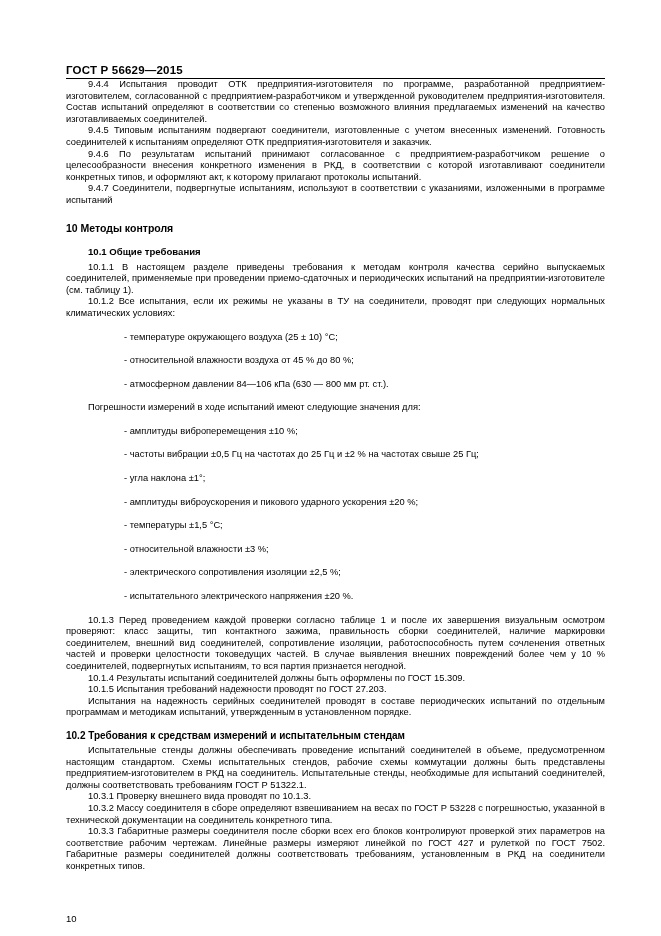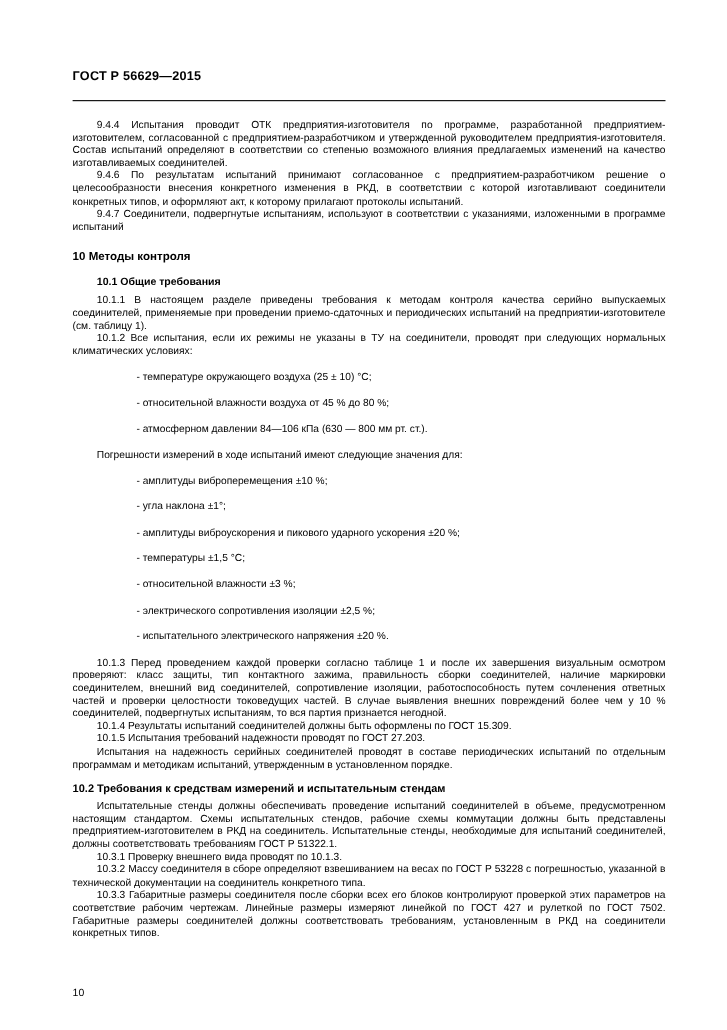--- a/index.html
+++ b/index.html
@@ -19,23 +19,22 @@
     position: relative;
     width: 661px;
     height: 936px;
     box-sizing: border-box;
     padding: 60px 56px 30px 66px;
   }
   .header {
     font-size: 11.5px;
     font-weight: bold;
     letter-spacing: 0.2px;
-    padding-bottom: 15px;
+    padding-bottom: 2px;
     border-bottom: 1.2px solid #000;
-    margin-bottom: 16px;
     display: inline-block;
     width: 100%;
     box-sizing: border-box;
   }
   p {
     margin: 0;
     font-size: 9.3px;
     line-height: 11.6px;
     text-align: justify;
     text-justify: inter-word;
@@ -68,49 +67,51 @@
     margin: 12px;
     padding-left: 46px;
     text-indent: 0;
   }
   .blocklead {
     text-indent: 22px;
   }
   .page-num {
     position: absolute;
     left: 66px;
-    bottom: 28px;
+    bottom: 12px;
     font-size: 9.5px;
   }
 </style>
 </head>
 <body>
 
 <div class="page">
 
   <div class="header">ГОСТ Р 56629—2015</div>
 
   <p class="indent">9.4.4  Испытания проводит ОТК предприятия-изготовителя по программе, разработанной предприятием-изготовителем, согласованной с предприятием-разработчиком и утвержденной руководителем предприятия-изготовителя. Состав испытаний определяют в соответствии со степенью возможного влияния предлагаемых изменений на качество изготавливаемых соединителей.</p>
+  <p class="indent">9.4.5  Типовым испытаниям подвергают соединители, изготовленные с учетом внесенных изменений. Готовность соединителей к испытаниям определяют ОТК предприятия-изготовителя и заказчик.</p>
   <p class="indent">9.4.6  По результатам испытаний принимают согласованное с предприятием-разработчиком решение о целесообразности внесения конкретного изменения в РКД, в соответствии с которой изготавливают соединители конкретных типов, и оформляют акт, к которому прилагают протоколы испытаний.</p>
   <p class="indent">9.4.7  Соединители, подвергнутые испытаниям, используют в соответствии с указаниями, изложенными в программе испытаний</p>
 
   <div class="sec-title">10  Методы контроля</div>
 
   <div class="sub-title">10.1  Общие требования</div>
 
   <p class="indent">10.1.1  В настоящем разделе приведены требования к методам контроля качества серийно выпускаемых соединителей, применяемые при проведении приемо-сдаточных и периодических испытаний на предприятии-изготовителе (см. таблицу 1).</p>
   <p class="indent">10.1.2  Все испытания, если их режимы не указаны в ТУ на соединители, проводят при следующих нормальных климатических условиях:</p>
 
   <p class="dash-item">- температуре окружающего воздуха (25 ± 10) °С;</p>
   <p class="dash-item">- относительной влажности воздуха от 45 % до 80 %;</p>
   <p class="dash-item">- атмосферном давлении 84—106 кПа (630 — 800 мм рт. ст.).</p>
 
   <p class="blocklead">Погрешности измерений в ходе испытаний имеют следующие значения для:</p>
 
   <p class="dash-item">- амплитуды виброперемещения ±10 %;</p>
+  <p class="dash-item">- частоты вибрации ±0,5 Гц на частотах до 25 Гц и ±2 % на частотах свыше 25 Гц;</p>
   <p class="dash-item">- угла наклона ±1°;</p>
   <p class="dash-item">- амплитуды виброускорения и пикового ударного ускорения ±20 %;</p>
   <p class="dash-item">- температуры ±1,5 °С;</p>
   <p class="dash-item">- относительной влажности ±3 %;</p>
   <p class="dash-item">- электрического сопротивления изоляции ±2,5 %;</p>
   <p class="dash-item">- испытательного электрического напряжения ±20 %.</p>
 
   <p class="indent">10.1.3  Перед проведением каждой проверки согласно таблице 1 и после их завершения визуальным осмотром проверяют: класс защиты, тип контактного зажима, правильность сборки соединителей, наличие маркировки соединителем, внешний вид соединителей, сопротивление изоляции, работоспособность путем сочленения ответных частей и проверки целостности токоведущих частей. В случае выявления внешних повреждений более чем у 10 % соединителей, подвергнутых испытаниям, то вся партия признается негодной.</p>
   <p class="indent">10.1.4  Результаты испытаний соединителей должны быть оформлены по ГОСТ 15.309.</p>
   <p class="indent">10.1.5  Испытания требований надежности проводят по ГОСТ 27.203.</p>

